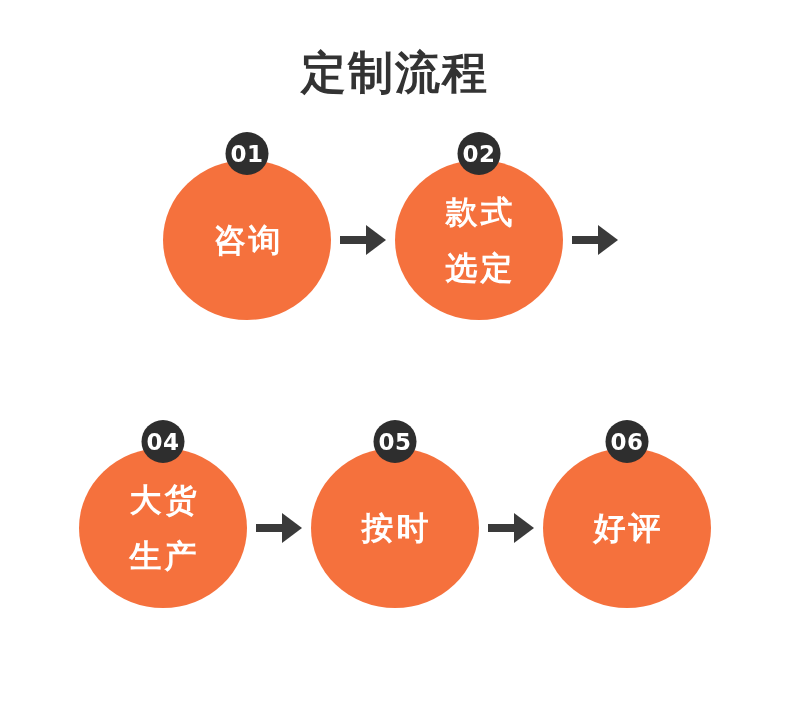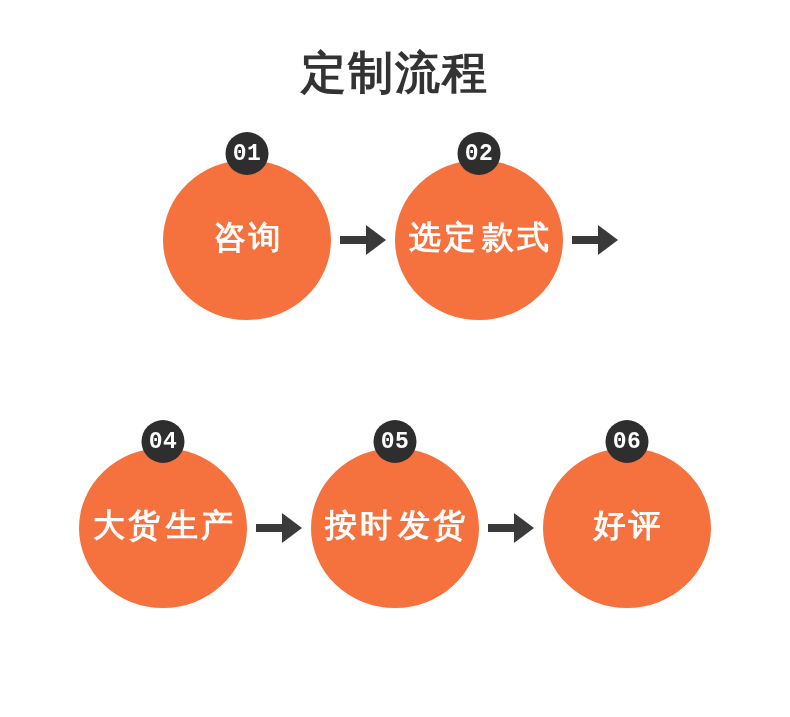--- a/index.html
+++ b/index.html
@@ -34,26 +34,25 @@
   }
   .row-1 { top: 160px; }
   .row-2 { top: 448px; }
   .step {
     position: relative;
     width: 168px;
     height: 160px;
     background: var(--color-orange, #F5713D);
     border-radius: 50%;
     display: flex;
-    flex-direction: row;
+    flex-direction: column;
     align-items: center;
     justify-content: center;
     row-gap: 24px;
     flex: 0 0 auto;
-    font-family: Liberation Mono, monospace;
   }
   .step-line {
     color: var(--color-step_text, #ffffff);
     font-size: 32px;
     font-weight: 900;
     line-height: 1;
     letter-spacing: 3px;
     padding-left: 3px; 
     white-space: nowrap;
   }
@@ -100,22 +99,22 @@
 
     <div class="arrow-cell">
       <svg width="46" height="34" viewBox="0 0 46 34" aria-hidden="true">
         <rect class="arrow-fill" x="0" y="13" width="28" height="8"></rect>
         <polygon class="arrow-fill" points="26,2 46,17 26,32"></polygon>
       </svg>
     </div>
 
     <div class="step">
       <div class="badge">02</div>
+      <div class="step-line">款式</div>
       <div class="step-line">选定</div>
-      <div class="step-line">款式</div>
     </div>
 
     <div class="arrow-cell">
       <svg width="46" height="34" viewBox="0 0 46 34" aria-hidden="true">
         <rect class="arrow-fill" x="0" y="13" width="28" height="8"></rect>
         <polygon class="arrow-fill" points="26,2 46,17 26,32"></polygon>
       </svg>
     </div>
 
   </div>
@@ -130,21 +129,20 @@
     <div class="arrow-cell">
       <svg width="46" height="34" viewBox="0 0 46 34" aria-hidden="true">
         <rect class="arrow-fill" x="0" y="13" width="28" height="8"></rect>
         <polygon class="arrow-fill" points="26,2 46,17 26,32"></polygon>
       </svg>
     </div>
 
     <div class="step">
       <div class="badge">05</div>
       <div class="step-line">按时</div>
-      <div class="step-line">发货</div>
     </div>
 
     <div class="arrow-cell">
       <svg width="46" height="34" viewBox="0 0 46 34" aria-hidden="true">
         <rect class="arrow-fill" x="0" y="13" width="28" height="8"></rect>
         <polygon class="arrow-fill" points="26,2 46,17 26,32"></polygon>
       </svg>
     </div>
 
     <div class="step">

